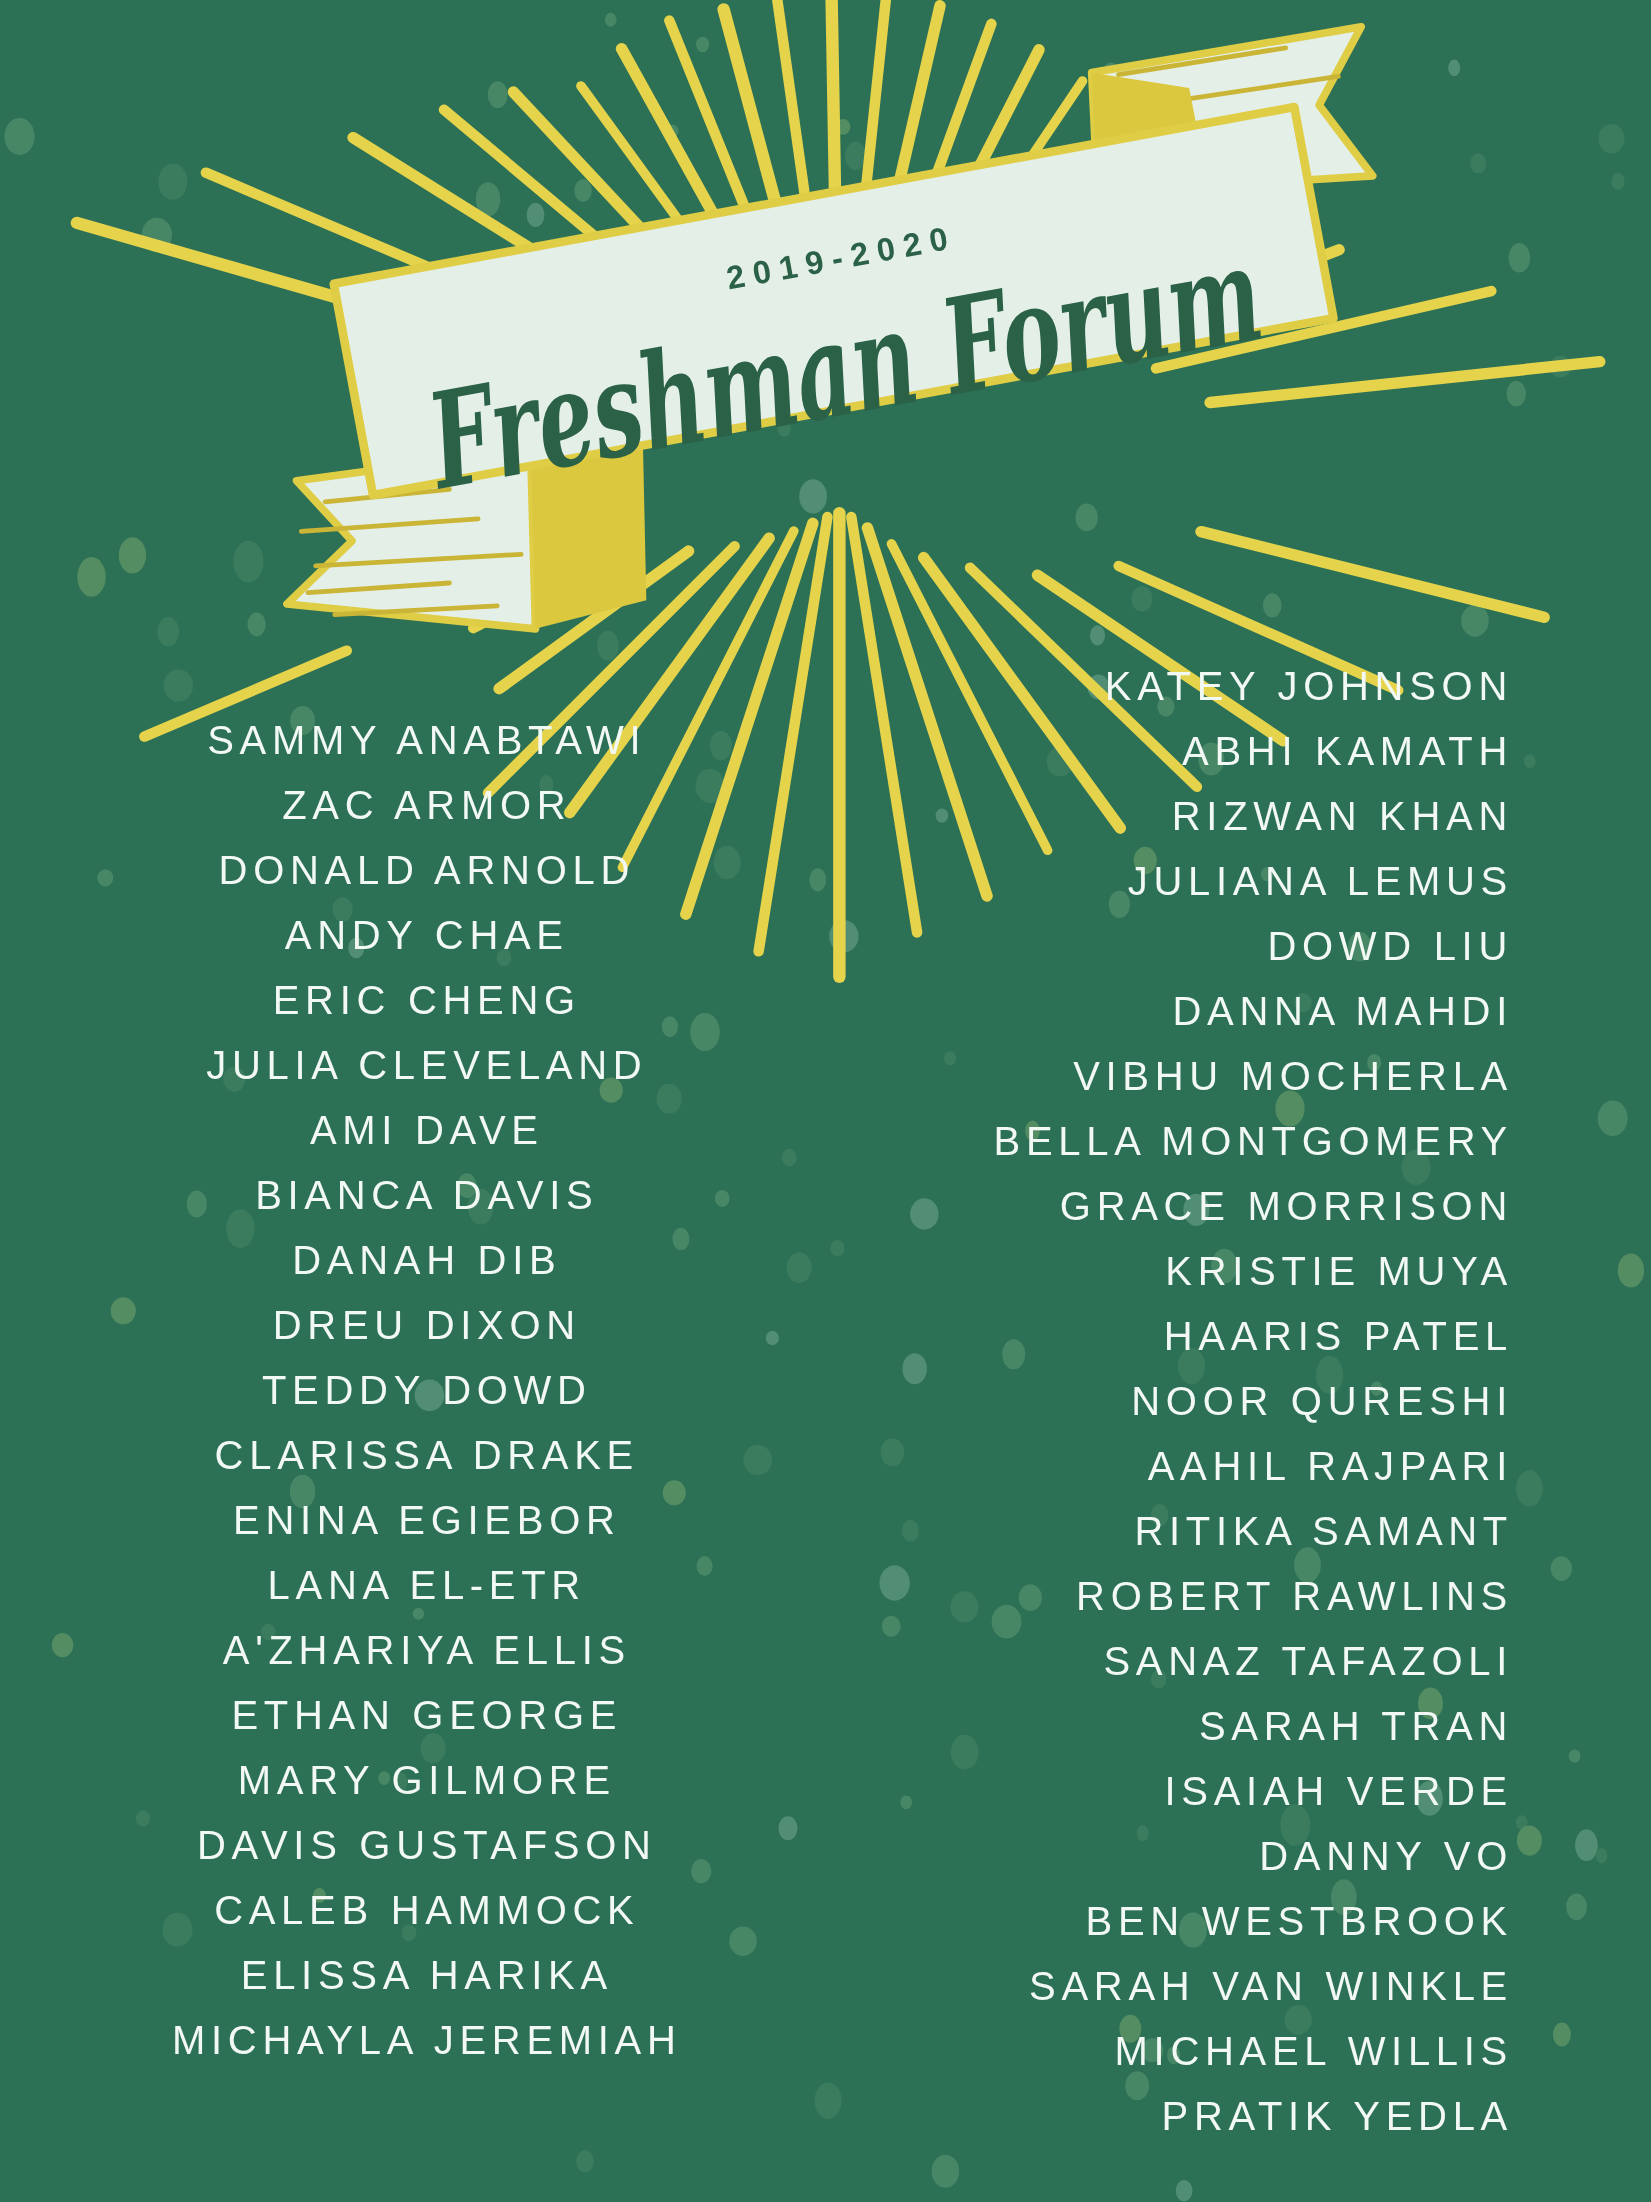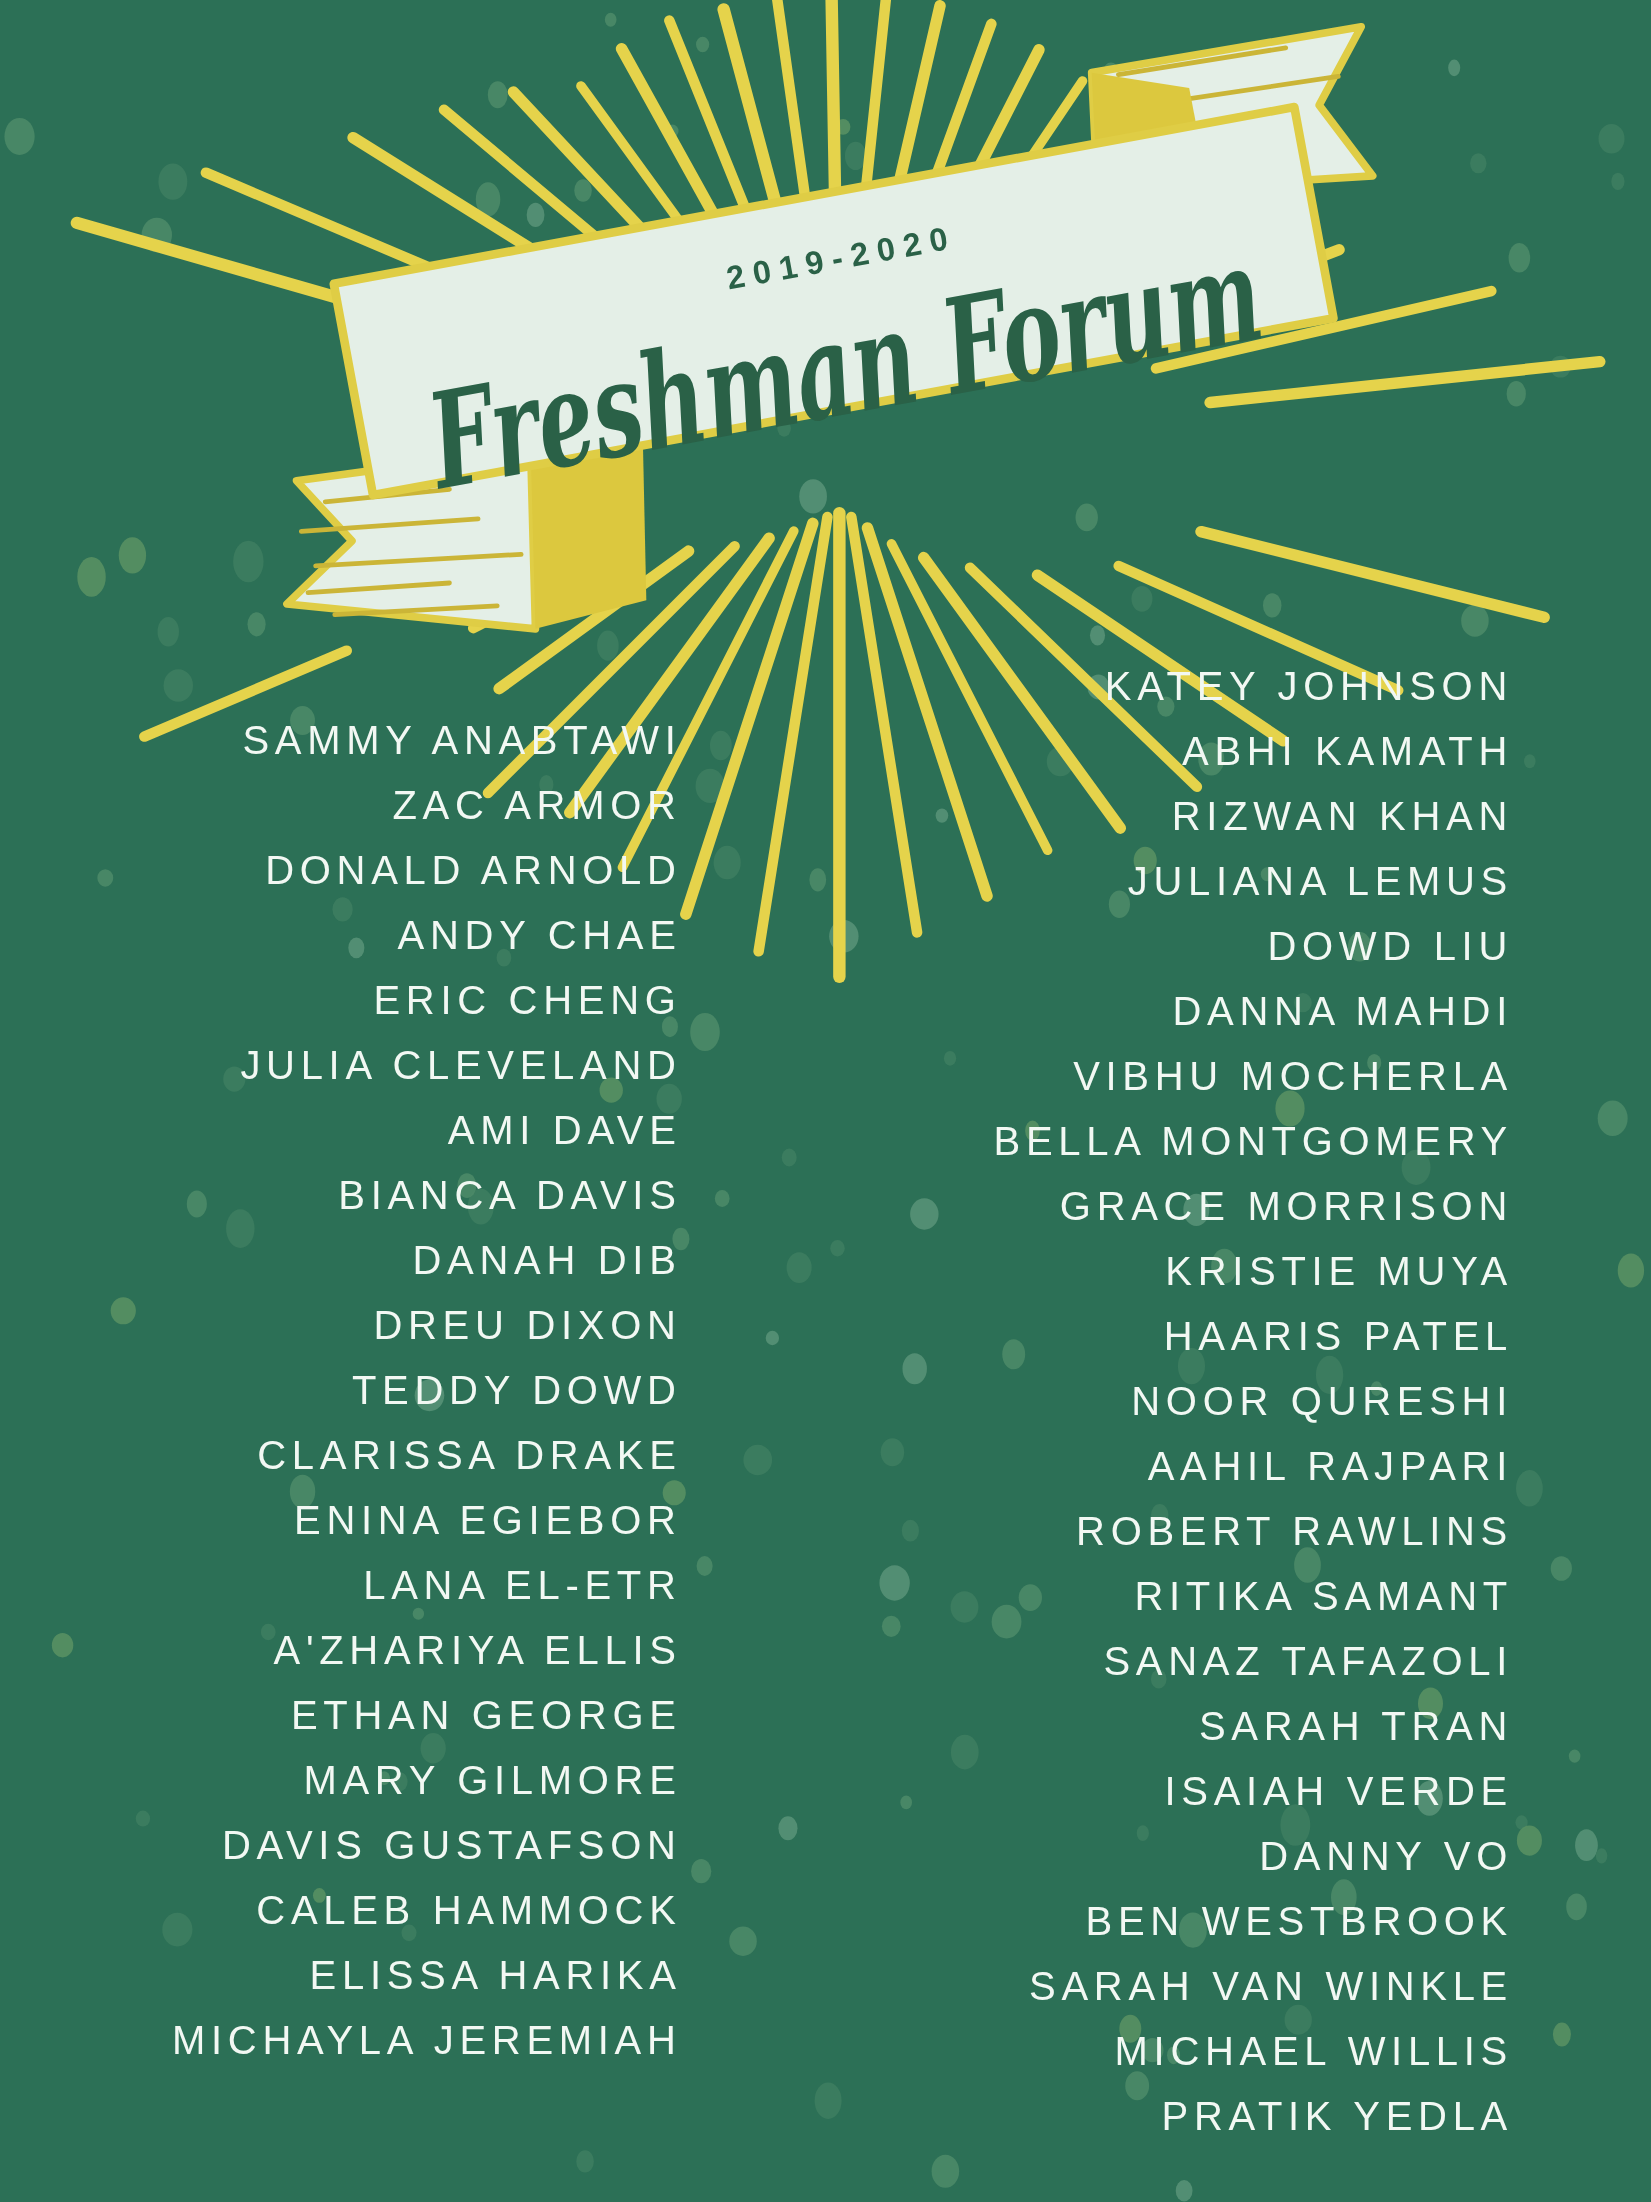--- a/index.html
+++ b/index.html
@@ -15,21 +15,21 @@
   .poster svg{position:absolute;left:0;top:0;width:100%;height:100%;}
   .name-col{
     position:absolute;
     font-size:40px;
     letter-spacing:5.7px;
     line-height:65px;
     font-weight:400;
     color:#F2F8F3;
     white-space:nowrap;
   }
-  .name-col.left{left:172px;top:708px;text-align:right;}
+  .name-col.left{left:172px;top:708px;text-align:center;}
   .name-col.right{right:139px;top:654px;text-align:right;}
   .year-text{
     font-family:"Liberation Sans",sans-serif;
     font-size:34px;font-weight:700;letter-spacing:9px;
     fill:#2A6147;
   }
   .title-text{
     font-family:"DejaVu Serif",serif;
     font-style:italic;font-weight:700;
     font-size:138px;
@@ -300,22 +300,22 @@
       <div class="name-line">JULIANA LEMUS</div>
       <div class="name-line">DOWD LIU</div>
       <div class="name-line">DANNA MAHDI</div>
       <div class="name-line">VIBHU MOCHERLA</div>
       <div class="name-line">BELLA MONTGOMERY</div>
       <div class="name-line">GRACE MORRISON</div>
       <div class="name-line">KRISTIE MUYA</div>
       <div class="name-line">HAARIS PATEL</div>
       <div class="name-line">NOOR QURESHI</div>
       <div class="name-line">AAHIL RAJPARI</div>
+      <div class="name-line">RITIKA SAMANT</div>
       <div class="name-line">ROBERT RAWLINS</div>
-      <div class="name-line">RITIKA SAMANT</div>
       <div class="name-line">SANAZ TAFAZOLI</div>
       <div class="name-line">SARAH TRAN</div>
       <div class="name-line">ISAIAH VERDE</div>
       <div class="name-line">DANNY VO</div>
       <div class="name-line">BEN WESTBROOK</div>
       <div class="name-line">SARAH VAN WINKLE</div>
       <div class="name-line">MICHAEL WILLIS</div>
       <div class="name-line">PRATIK YEDLA</div>
     </div>
 

